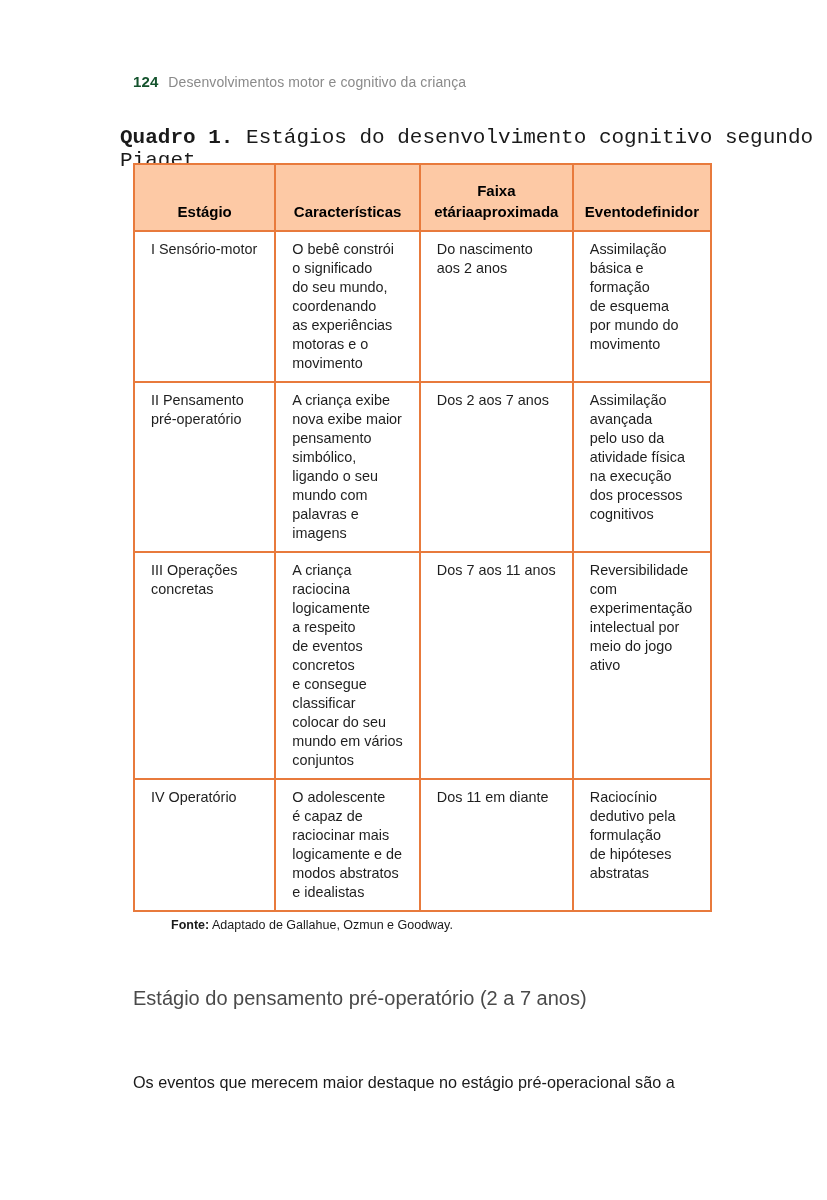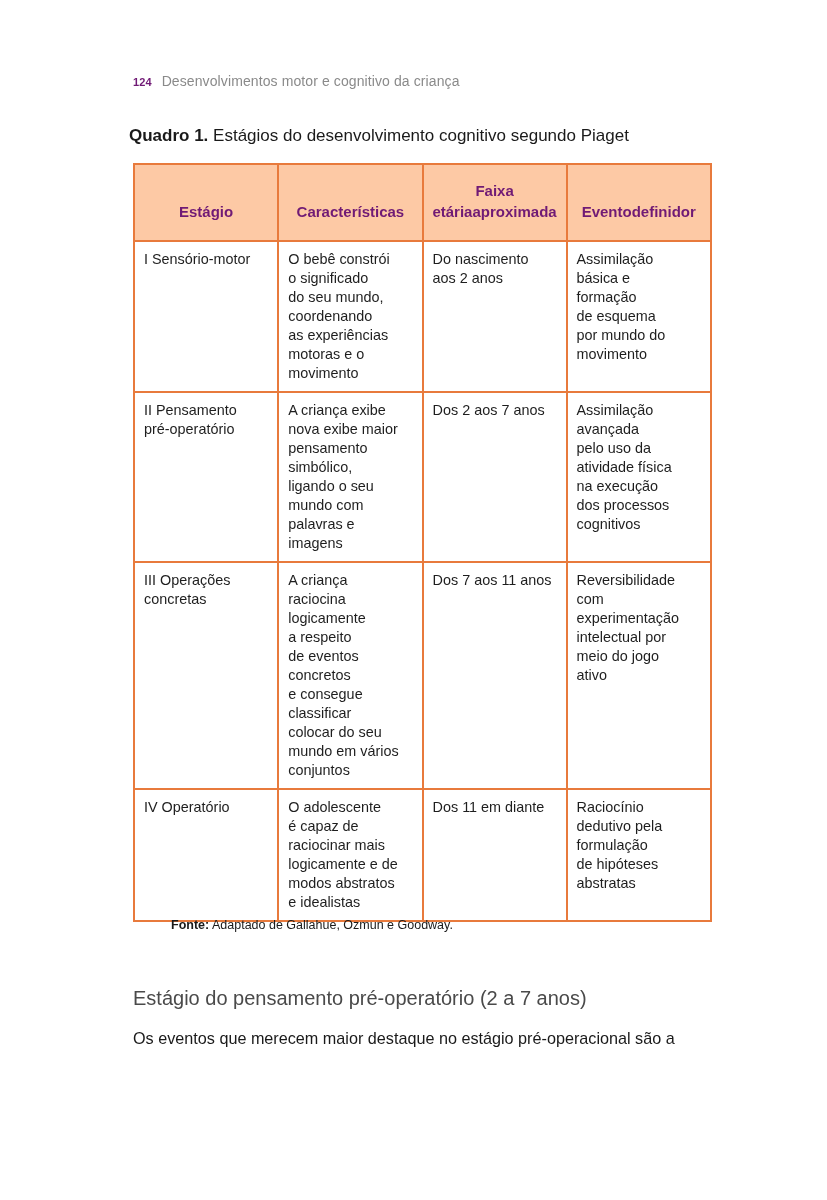--- a/index.html
+++ b/index.html
@@ -1,32 +1,32 @@
 <!DOCTYPE html>
 <html><head>
 <meta charset="utf-8">
 <style>
   html, body { margin: 0; padding: 0; background: #ffffff; }
   body { width: 827px; height: 1200px; position: relative; overflow: hidden;
          font-family: "Liberation Sans", "DejaVu Sans", sans-serif; color: #1e1e1e; }
   .running-head { position: absolute; left: 133px; top: 73px; font-size: 14px; color: #8a8a8a; letter-spacing: 0.1px; }
-  .running-head .pnum { color: #701a75; font-weight: bold; font-size: 11px; margin-right: 10px; text-align: right; }
-  .caption { position: absolute; left: 129px; top: 126px; font-size: 17px; color: #1a1a1a; }
+  .running-head .pnum { color: #14532d; font-weight: bold; font-size: 15px; margin-right: 10px; text-align: right; }
+  .caption { position: absolute; left: 120px; top: 126px; font-size: 21px; color: #1a1a1a; font-family: Liberation Mono, monospace; }
   .caption b { font-weight: bold; }
   table.q { position: absolute; left: 133px; top: 163px; width: 579px; border-collapse: collapse;
             font-size: 14.4px; line-height: 19px; }
-  table.q th, table.q td { border: 2px solid #e87a3c; vertical-align: top; padding: 8px 9px; text-align: left; }
-  table.q th { background: #fdc9a5; font-weight: bold; text-align: center; vertical-align: bottom; height: 51px; padding: 6px 8px 18px; font-size: 15px; line-height: 21px; color: #701a75; }
+  table.q th, table.q td { border: 2px solid #e87a3c; vertical-align: top; padding: 8px 16px; text-align: left; }
+  table.q th { background: #fdc9a5; font-weight: bold; text-align: center; vertical-align: bottom; height: 51px; padding: 6px 8px 8px; font-size: 15px; line-height: 21px; color: #000000; }
   col.c1 { width: 145px; } col.c2 { width: 145px; } col.c3 { width: 144px; } col.c4 { width: 145px; }
   td .ln { display: block; white-space: nowrap; }
   .fonte { position: absolute; left: 135px; top: 918px; font-size: 12.5px; color: #1a1a1a; }
   .fonte b { font-weight: bold; margin-left: 36px; }
   .section-title { position: absolute; left: 133px; top: 987px; font-size: 20px; color: #4a4a4a; }
   .body-text { position: absolute; left: 133px; top: 1027px; width: 580px; font-size: 16.2px; line-height: 23px; color: #1a1a1a; }
-  .body-text .ln { display: block; white-space: nowrap; text-align: justify; }
+  .body-text .ln { display: block; white-space: nowrap; text-align: justify; margin-top: 44px; }
 </style>
 </head>
 <body>
 
 <div class="running-head">
   <span class="pnum">124</span><span>Desenvolvimentos motor e cognitivo da criança</span>
 </div>
 
 <div class="caption">
   <b>Quadro 1.</b><span> Estágios do desenvolvimento cognitivo segundo Piaget</span>

